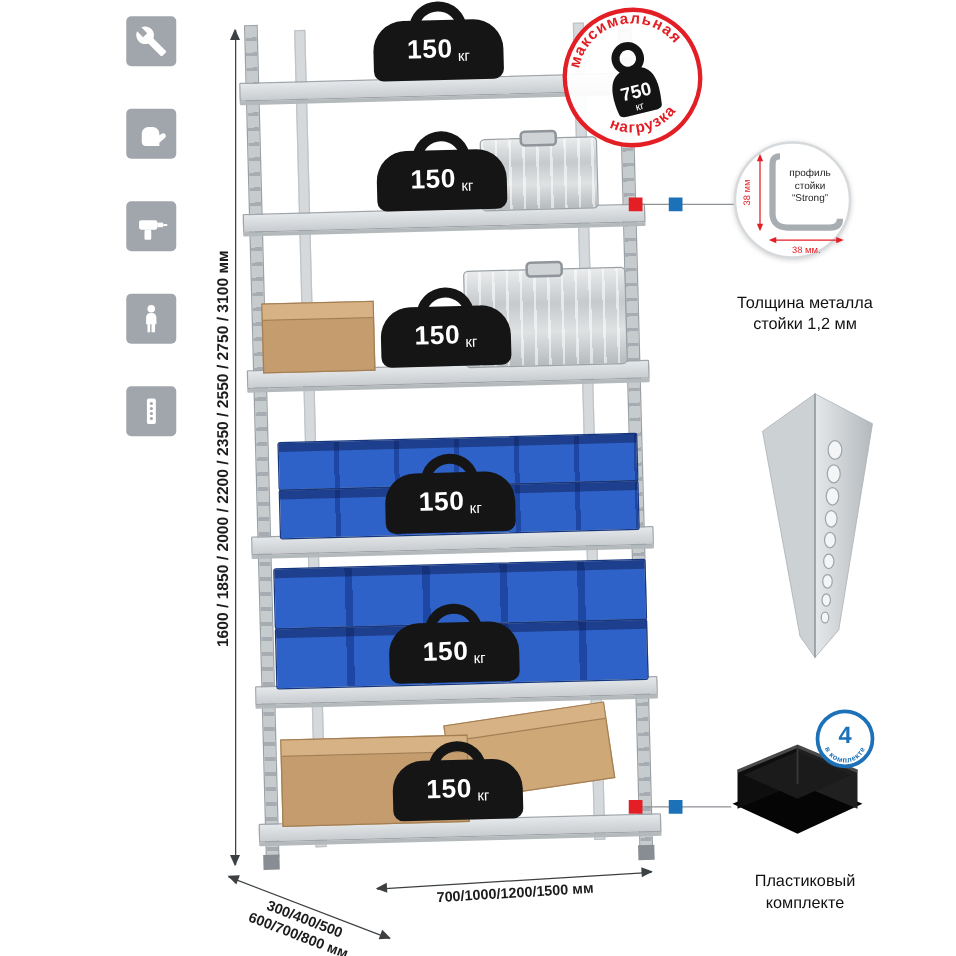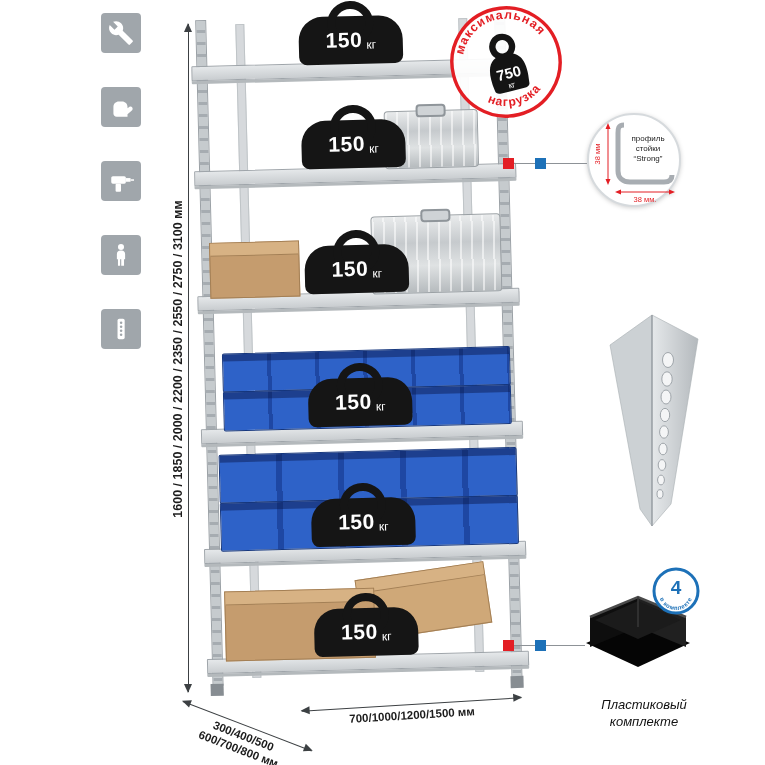--- a/index.html
+++ b/index.html
@@ -67,21 +67,21 @@
   .cline{position:absolute;height:1px;background:#8d9297;z-index:5;}
   .msq{position:absolute;width:11px;height:11px;z-index:6;}
   .msq.red{background:#e31e24;}
   .msq.blue{background:#1d71b8;}
 
   
   .stamp{position:absolute;left:447px;top:3px;width:118px;height:118px;z-index:7;}
   .pcirc{position:absolute;left:586px;top:112px;width:96px;height:96px;filter:drop-shadow(0 1px 2px rgba(0,0,0,.18));}
   .caption{position:absolute;text-align:center;font-size:13px;line-height:1.3;color:#111;}
   .pcaption{left:568px;top:234px;width:152px;}
-  .fcaption{left:568px;top:697px;width:152px;font-style:italic;}
+  .fcaption{left:568px;top:697px;width:152px;}
   .apost{position:absolute;left:598px;top:312px;width:106px;height:218px;}
   .fdet{position:absolute;left:584px;top:583px;width:108px;height:86px;}
   .badge4{position:absolute;left:651px;top:566px;width:50px;height:50px;z-index:8;}
 
   
   .dline{position:relative;height:1px;background:#3c4043;}
   .dline::before,.dline::after{content:'';position:absolute;top:-4px;width:0;height:0;
         border-top:4.5px solid transparent;border-bottom:4.5px solid transparent;}
   .dline::before{left:-1px;border-right:9px solid #3c4043;}
   .dline::after{right:-1px;border-left:9px solid #3c4043;}
@@ -223,20 +223,24 @@
       <polygon points="22,73 19.5,67 24.5,67" fill="#e31e24"></polygon>
       <text transform="rotate(-90 14 42)" x="14" y="42" text-anchor="middle" font-size="7.5" fill="#e31e24">38 мм</text>
       <line x1="33" y1="80" x2="85" y2="80" stroke="#e31e24" stroke-width="1"></line>
       <polygon points="29,80 35,77.5 35,82.5" fill="#e31e24"></polygon>
       <polygon points="89,80 83,77.5 83,82.5" fill="#e31e24"></polygon>
       <text x="59" y="90" text-anchor="middle" font-size="7.5" fill="#e31e24">38 мм.</text>
       <text x="62" y="29" text-anchor="middle" font-size="8" fill="#222">профиль</text>
       <text x="62" y="39" text-anchor="middle" font-size="8" fill="#222">стойки</text>
       <text x="62" y="49" text-anchor="middle" font-size="8" fill="#222">“Strong”</text>
     </svg>
+  </div>
+  <div class="caption pcaption">
+    <div>Толщина металла</div>
+    <div>стойки 1,2 мм</div>
   </div>
 
   <div class="apost">
     <svg viewBox="0 0 106 218">
       <defs>
         <linearGradient id="gl" x1="0" y1="0" x2="1" y2="0">
           <stop offset="0" stop-color="#e5e8ea"></stop>
             <stop offset="1" stop-color="#b4b9bd"></stop>
         </linearGradient>
       </defs>

